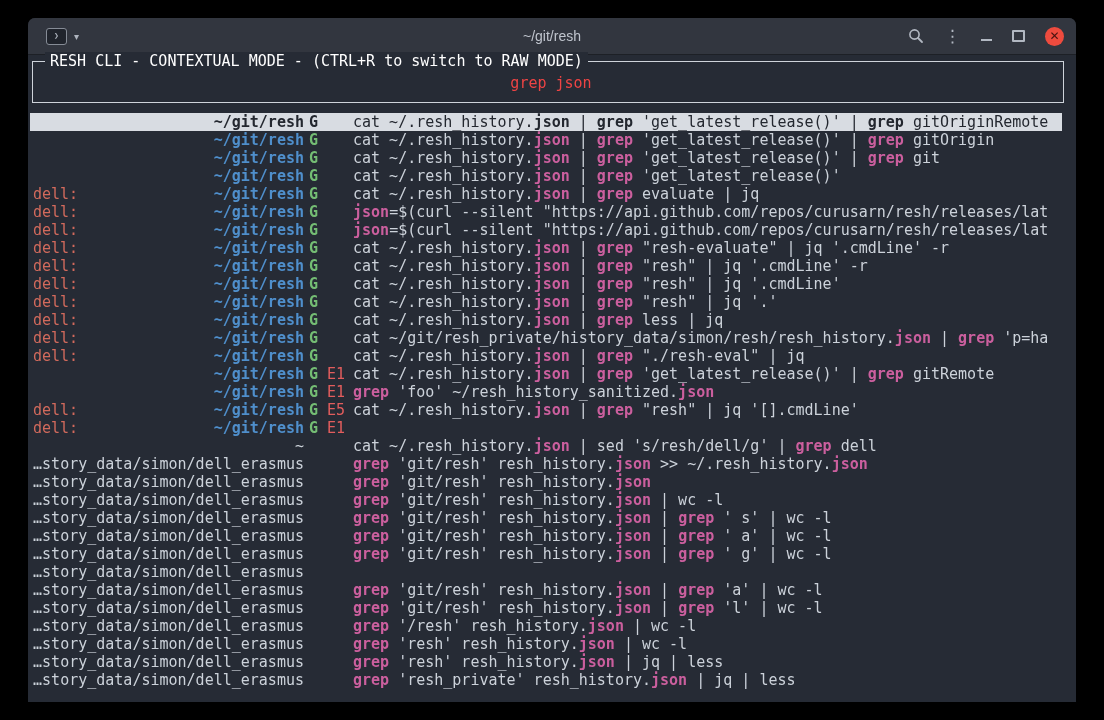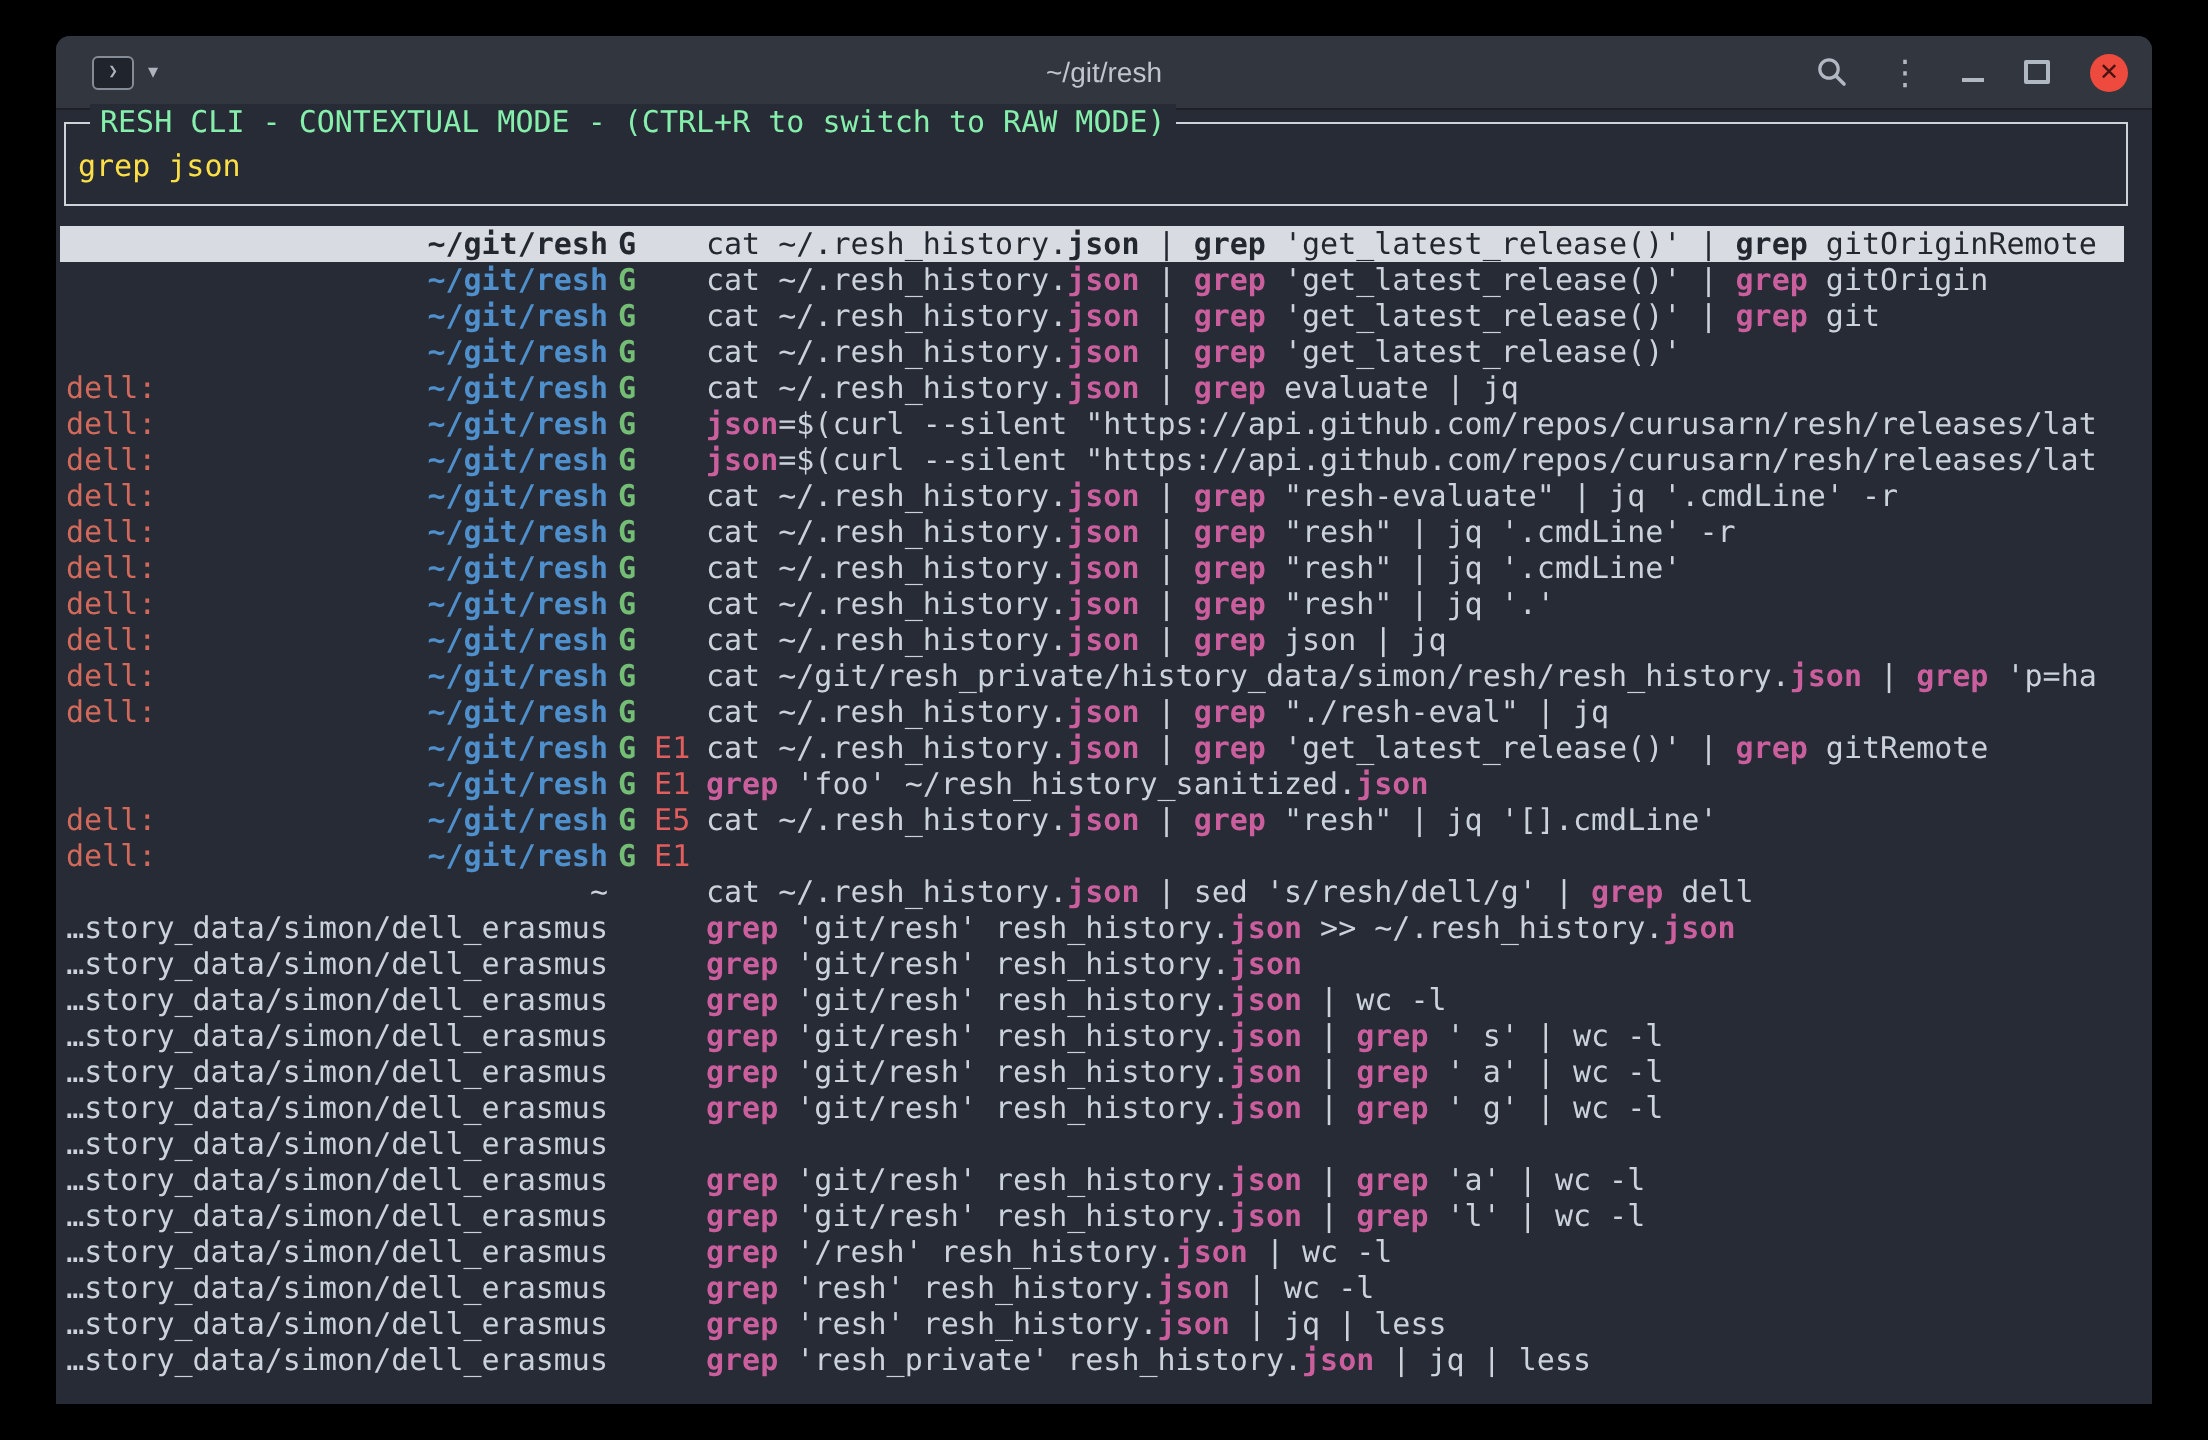--- a/index.html
+++ b/index.html
@@ -77,27 +77,28 @@
     position: relative;
     margin: 6px 12px 0 4px;
     height: 40px;
     border: 1px solid var(--panel-border, #ced3da);
   }
   .panel-title {
     position: absolute;
     top: -10px; left: 12px;
     background: var(--terminal-bg, #262b35);
     padding: 0 5px;
-    color: #86efac;
+    color: #ffffff;
     white-space: pre;
   }
   .query {
     padding: 12px 0 0 6px;
-    color: #fde047;
+    color: #ef4444;
     white-space: pre;
+    text-align: center;
   }
   .rows { margin: 10px 14px 0 2px; }
   .row {
     display: flex;
     height: 18px; line-height: 18px;
     white-space: pre;
     overflow: hidden;
     padding-left: 3px;
   }
   .row.selected { background: var(--selected-bg, #d8dce2); }
@@ -162,21 +163,21 @@
           <div class="row"><span class="col-left"><span class="host"></span><span class="path-repo">~/git/resh</span></span><span class="col-flags"><span class="flag-ok">G</span></span><span class="col-cmd"><span>cat ~/.resh_history.</span><span class="match">json</span><span> | </span><span class="match">grep</span><span> 'get_latest_release()' | </span><span class="match">grep</span><span> gitOrigin</span></span></div>
           <div class="row"><span class="col-left"><span class="host"></span><span class="path-repo">~/git/resh</span></span><span class="col-flags"><span class="flag-ok">G</span></span><span class="col-cmd"><span>cat ~/.resh_history.</span><span class="match">json</span><span> | </span><span class="match">grep</span><span> 'get_latest_release()' | </span><span class="match">grep</span><span> git</span></span></div>
           <div class="row"><span class="col-left"><span class="host"></span><span class="path-repo">~/git/resh</span></span><span class="col-flags"><span class="flag-ok">G</span></span><span class="col-cmd"><span>cat ~/.resh_history.</span><span class="match">json</span><span> | </span><span class="match">grep</span><span> 'get_latest_release()'</span></span></div>
           <div class="row"><span class="col-left"><span class="host">dell:</span><span class="path-repo">~/git/resh</span></span><span class="col-flags"><span class="flag-ok">G</span></span><span class="col-cmd"><span>cat ~/.resh_history.</span><span class="match">json</span><span> | </span><span class="match">grep</span><span> evaluate | jq</span></span></div>
           <div class="row"><span class="col-left"><span class="host">dell:</span><span class="path-repo">~/git/resh</span></span><span class="col-flags"><span class="flag-ok">G</span></span><span class="col-cmd"><span class="match">json</span><span>=$(curl --silent "https://api.github.com/repos/curusarn/resh/releases/lat</span></span></div>
           <div class="row"><span class="col-left"><span class="host">dell:</span><span class="path-repo">~/git/resh</span></span><span class="col-flags"><span class="flag-ok">G</span></span><span class="col-cmd"><span class="match">json</span><span>=$(curl --silent "https://api.github.com/repos/curusarn/resh/releases/lat</span></span></div>
           <div class="row"><span class="col-left"><span class="host">dell:</span><span class="path-repo">~/git/resh</span></span><span class="col-flags"><span class="flag-ok">G</span></span><span class="col-cmd"><span>cat ~/.resh_history.</span><span class="match">json</span><span> | </span><span class="match">grep</span><span> "resh-evaluate" | jq '.cmdLine' -r</span></span></div>
           <div class="row"><span class="col-left"><span class="host">dell:</span><span class="path-repo">~/git/resh</span></span><span class="col-flags"><span class="flag-ok">G</span></span><span class="col-cmd"><span>cat ~/.resh_history.</span><span class="match">json</span><span> | </span><span class="match">grep</span><span> "resh" | jq '.cmdLine' -r</span></span></div>
           <div class="row"><span class="col-left"><span class="host">dell:</span><span class="path-repo">~/git/resh</span></span><span class="col-flags"><span class="flag-ok">G</span></span><span class="col-cmd"><span>cat ~/.resh_history.</span><span class="match">json</span><span> | </span><span class="match">grep</span><span> "resh" | jq '.cmdLine'</span></span></div>
           <div class="row"><span class="col-left"><span class="host">dell:</span><span class="path-repo">~/git/resh</span></span><span class="col-flags"><span class="flag-ok">G</span></span><span class="col-cmd"><span>cat ~/.resh_history.</span><span class="match">json</span><span> | </span><span class="match">grep</span><span> "resh" | jq '.'</span></span></div>
-          <div class="row"><span class="col-left"><span class="host">dell:</span><span class="path-repo">~/git/resh</span></span><span class="col-flags"><span class="flag-ok">G</span></span><span class="col-cmd"><span>cat ~/.resh_history.</span><span class="match">json</span><span> | </span><span class="match">grep</span><span> json | jq</span></span></div>
+          <div class="row"><span class="col-left"><span class="host">dell:</span><span class="path-repo">~/git/resh</span></span><span class="col-flags"><span class="flag-ok">G</span></span><span class="col-cmd"><span>cat ~/.resh_history.</span><span class="match">json</span><span> | </span><span class="match">grep</span><span> less | jq</span></span></div>
           <div class="row"><span class="col-left"><span class="host">dell:</span><span class="path-repo">~/git/resh</span></span><span class="col-flags"><span class="flag-ok">G</span></span><span class="col-cmd"><span>cat ~/git/resh_private/history_data/simon/resh/resh_history.</span><span class="match">json</span><span> | </span><span class="match">grep</span><span> 'p=ha</span></span></div>
           <div class="row"><span class="col-left"><span class="host">dell:</span><span class="path-repo">~/git/resh</span></span><span class="col-flags"><span class="flag-ok">G</span></span><span class="col-cmd"><span>cat ~/.resh_history.</span><span class="match">json</span><span> | </span><span class="match">grep</span><span> "./resh-eval" | jq</span></span></div>
           <div class="row"><span class="col-left"><span class="host"></span><span class="path-repo">~/git/resh</span></span><span class="col-flags"><span class="flag-ok">G</span><span class="flag-err"> E1</span></span><span class="col-cmd"><span>cat ~/.resh_history.</span><span class="match">json</span><span> | </span><span class="match">grep</span><span> 'get_latest_release()' | </span><span class="match">grep</span><span> gitRemote</span></span></div>
           <div class="row"><span class="col-left"><span class="host"></span><span class="path-repo">~/git/resh</span></span><span class="col-flags"><span class="flag-ok">G</span><span class="flag-err"> E1</span></span><span class="col-cmd"><span class="match">grep</span><span> 'foo' ~/resh_history_sanitized.</span><span class="match">json</span></span></div>
           <div class="row"><span class="col-left"><span class="host">dell:</span><span class="path-repo">~/git/resh</span></span><span class="col-flags"><span class="flag-ok">G</span><span class="flag-err"> E5</span></span><span class="col-cmd"><span>cat ~/.resh_history.</span><span class="match">json</span><span> | </span><span class="match">grep</span><span> "resh" | jq '[].cmdLine'</span></span></div>
           <div class="row"><span class="col-left"><span class="host">dell:</span><span class="path-repo">~/git/resh</span></span><span class="col-flags"><span class="flag-ok">G</span><span class="flag-err"> E1</span></span></div>
           <div class="row"><span class="col-left"><span class="host"></span><span class="path-plain">~</span></span><span class="col-flags"></span><span class="col-cmd"><span>cat ~/.resh_history.</span><span class="match">json</span><span> | sed 's/resh/dell/g' | </span><span class="match">grep</span><span> dell</span></span></div>
           <div class="row"><span class="col-left"><span class="host"></span><span class="path-plain">…story_data/simon/dell_erasmus</span></span><span class="col-flags"></span><span class="col-cmd"><span class="match">grep</span><span> 'git/resh' resh_history.</span><span class="match">json</span><span> &gt;&gt; ~/.resh_history.</span><span class="match">json</span></span></div>
           <div class="row"><span class="col-left"><span class="host"></span><span class="path-plain">…story_data/simon/dell_erasmus</span></span><span class="col-flags"></span><span class="col-cmd"><span class="match">grep</span><span> 'git/resh' resh_history.</span><span class="match">json</span></span></div>
           <div class="row"><span class="col-left"><span class="host"></span><span class="path-plain">…story_data/simon/dell_erasmus</span></span><span class="col-flags"></span><span class="col-cmd"><span class="match">grep</span><span> 'git/resh' resh_history.</span><span class="match">json</span><span> | wc -l</span></span></div>

